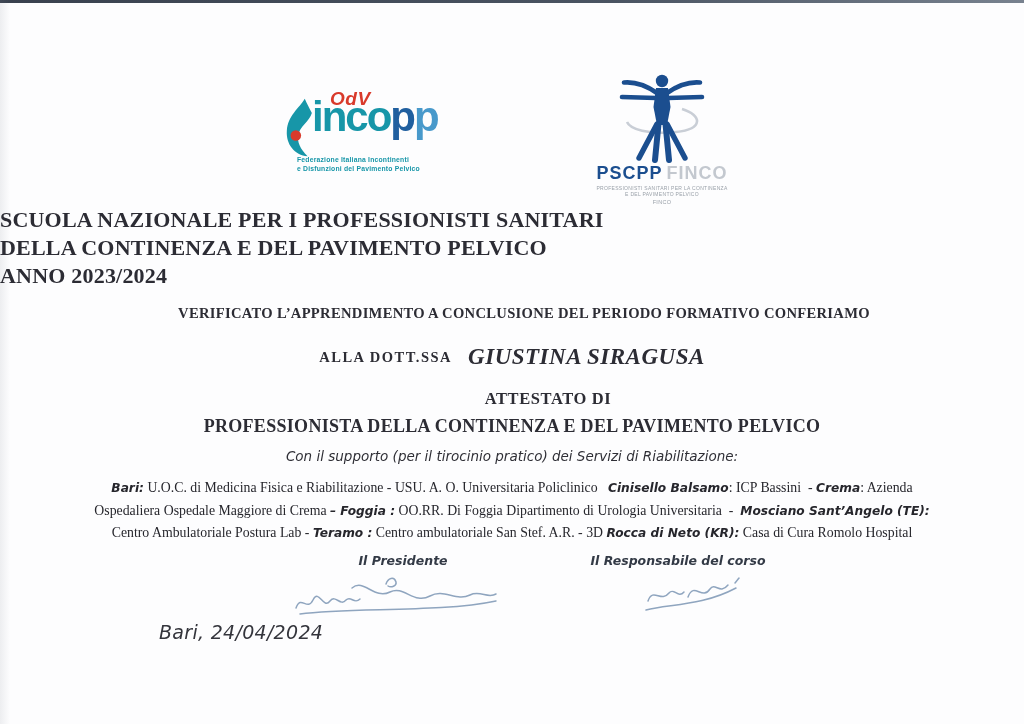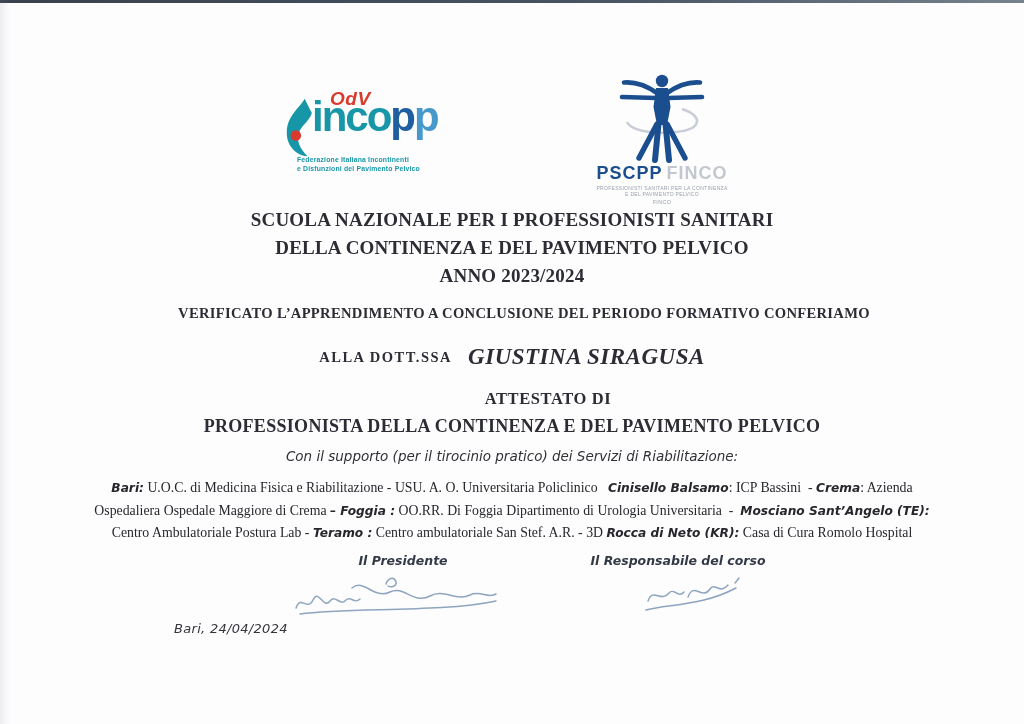--- a/index.html
+++ b/index.html
@@ -52,22 +52,22 @@
   .logo-pscpp .name-main{color:var(--pscpp-blue,#1b4e8f);}
   .logo-pscpp .name-suffix{color:var(--pscpp-gray,#c3c8cf);margin-left:4px;}
   .logo-pscpp .tiny{
     margin-top:3px;font-family:"Liberation Sans",sans-serif;
     font-size:5px;line-height:6px;color:#9aa1a9;letter-spacing:.3px;
   }
   .logo-pscpp .tiny-finco{margin-top:2px;font-size:5.5px;}
 
   
   .title-block{
-    position:absolute;left:0;top:206px;width:100%;text-align:center;
-    font-weight:bold;font-size:19px;line-height:28px;color:#2c2c34;
+    position:absolute;left:0;top:206px;width:100%;
+    font-weight:bold;font-size:22px;line-height:28px;color:#2c2c34;
     letter-spacing:.2px;
   }
   .verify-line{
     position:absolute;left:12px;top:305px;width:100%;text-align:center;
     font-weight:bold;font-size:14.6px;letter-spacing:.3px;color:#2c2c34;
   }
   .recipient-row{
     position:absolute;left:0;top:328px;width:100%;text-align:center;color:#2c2c34;margin-top:16px;
   }
   .recipient-prefix{font-weight:bold;font-size:14.5px;letter-spacing:1.5px;vertical-align:2px;}
@@ -98,23 +98,23 @@
     position:absolute;top:553px;width:190px;text-align:center;
     font-family:"DejaVu Sans",sans-serif;font-weight:bold;font-style:italic;
     font-size:12.5px;color:#333a46;
   }
   .sig-label.left{left:308px;}
   .sig-label.right{left:583px;}
   .sig-svg{position:absolute;}
   .sig-svg.left{left:290px;top:572px;}
   .sig-svg.right{left:640px;top:575px;}
   .place-date{
-    position:absolute;left:174px;top:621px;
+    position:absolute;left:159px;top:621px;
     font-family:"DejaVu Sans",sans-serif;font-style:italic;
-    font-size:13px;color:#34353c;letter-spacing:.3px;
+    font-size:19px;color:#34353c;letter-spacing:.3px;
   }
 </style>
 </head>
 <body>
 
 <div class="page">
   <div class="scan-edge-top"></div>
   <div class="scan-shade-left"></div>
 
   <div class="logo-fincopp">

